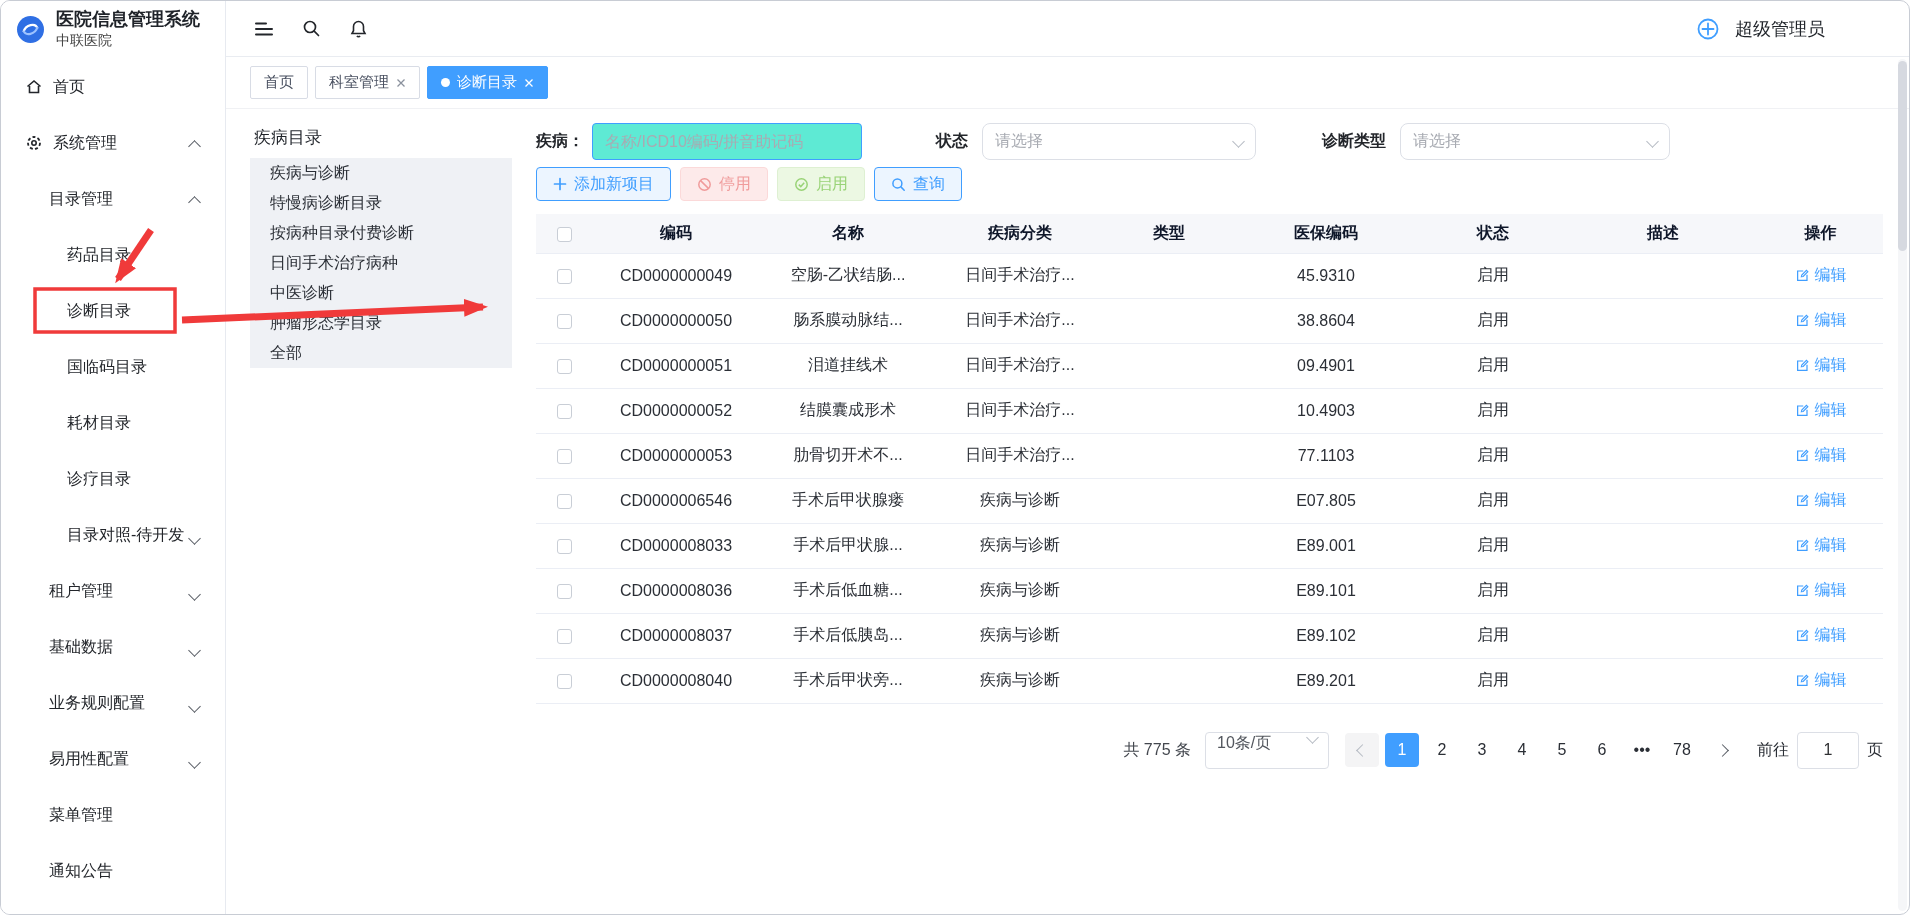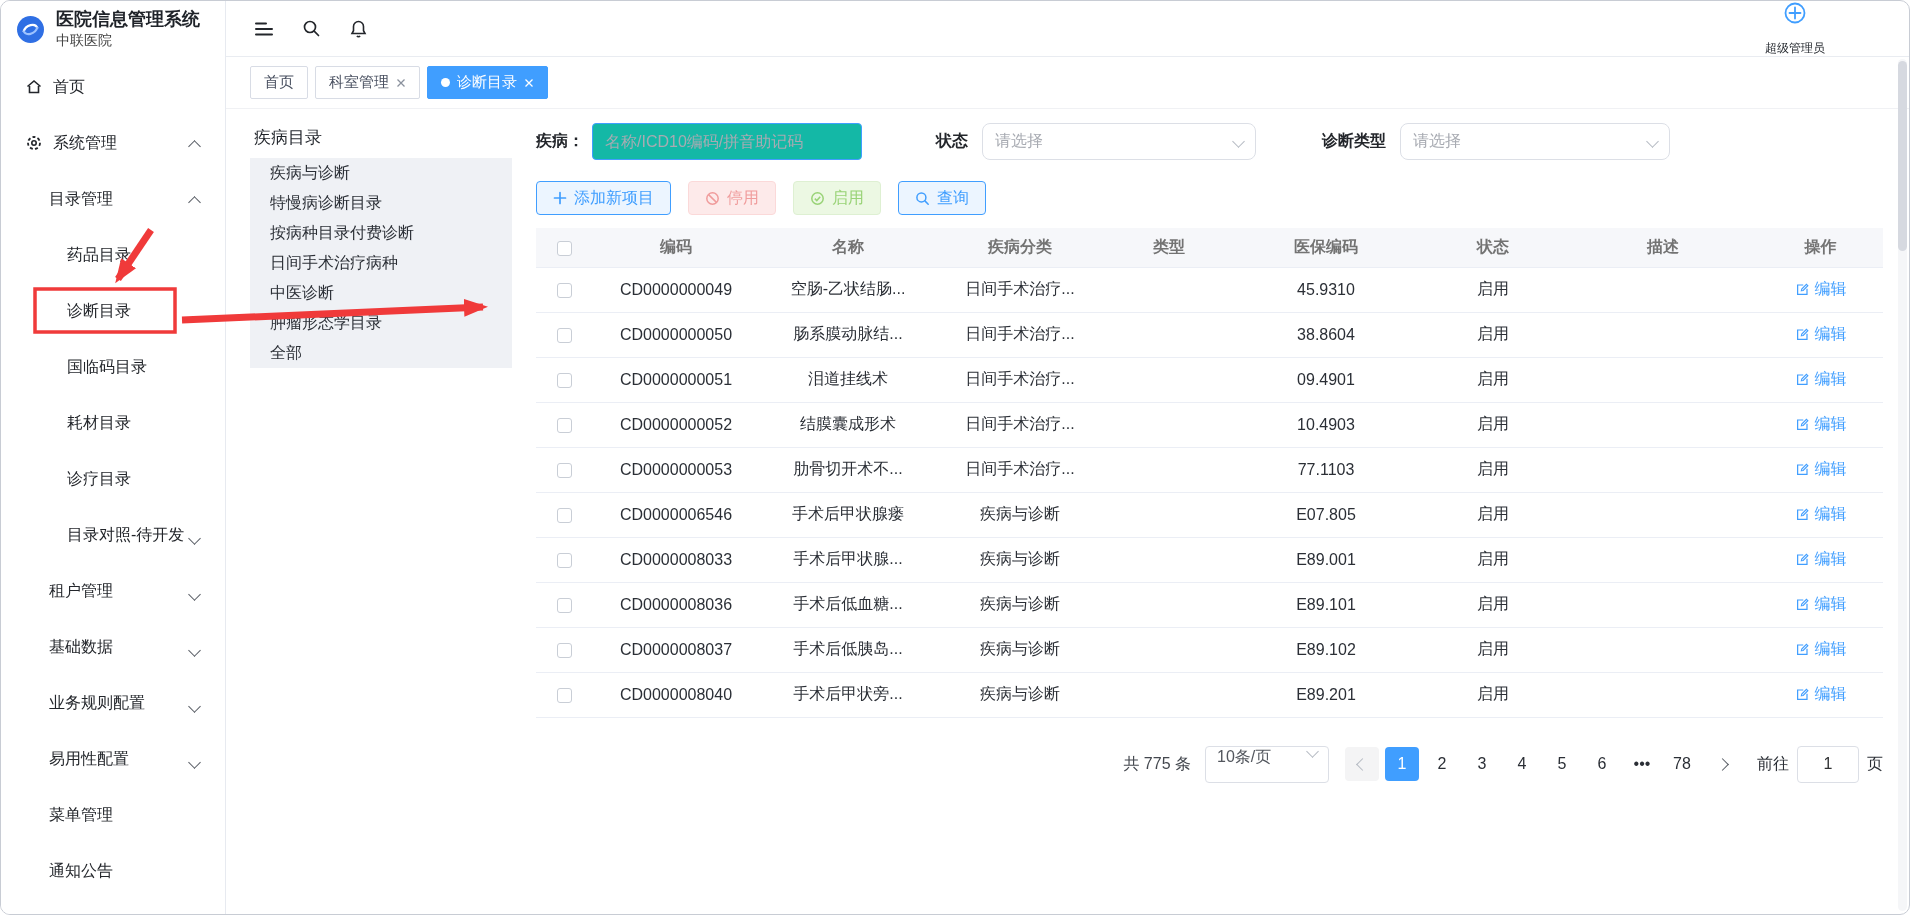--- a/index.html
+++ b/index.html
@@ -30,21 +30,21 @@
   .chev.left  { transform:rotate(135deg); }
   .chev.right { transform:rotate(-45deg); }
   .chev.gray  { border-color:#b4b9c2; }
 
   
   .rightcol { flex:1; display:flex; flex-direction:column; min-width:0; }
   .topbar { height:56px; border-bottom:1px solid #e9ecf1; display:flex; align-items:center;
             padding:0 84px 0 28px; gap:28px; flex:0 0 56px; }
   .iconbtn { display:flex; align-items:center; cursor:pointer; }
   .topbar .spacer { flex:1; }
-  .userbadge { display:flex; align-items:center; gap:15px; font-size:12px; color:#1f2329; cursor:pointer;flex-direction:column; }
+  .userbadge { display:flex; align-items:center; gap:15px; font-size:18px; color:#1f2329; cursor:pointer; }
 
   
   .tabbar { padding:9px 0 9px 24px; display:flex; gap:7px; border-bottom:1px solid #f0f1f4; flex:0 0 auto; }
   .tab { height:33px; display:flex; align-items:center; gap:7px; padding:0 13px;
          border:1px solid #d8dce5; background:#fff; font-size:15px; color:#495060;
          cursor:pointer; border-radius:2px; }
   .tab.active { background:#409eff; border-color:#409eff; color:#fff; }
   .tab .dot { width:9px; height:9px; border-radius:50%; background:#fff; }
   .tab .x { display:flex; align-items:center; }
 
@@ -55,43 +55,43 @@
   .catalog-list { background:#eff1f5; }
   .catalog-item { height:30px; display:flex; align-items:center; padding-left:20px;
                   font-size:16px; color:#2b2f36; cursor:pointer; }
 
   .main { flex:1; min-width:0; }
 
   
   .filters { display:flex; align-items:center; }
   .flabel { font-weight:bold; font-size:16px; color:#23262b; white-space:nowrap; }
   .inputbox { height:37px; border:1px solid #409eff; border-radius:4px; display:flex;
-              align-items:center; padding:0 12px; width:270px; background:#14b8a6; margin-left:8px; }
+              align-items:center; padding:0 12px; width:270px; background:#5eead4; margin-left:8px; }
   .inputbox input { border:none; outline:none; width:100%; font-size:16px; color:#303133;
                     font-family:inherit; background:transparent; }
   .inputbox input::placeholder { color:#a8abb2; }
   .selectbox { height:37px; border:1px solid #dcdfe6; border-radius:8px; display:flex;
                align-items:center; justify-content:space-between; padding:0 12px;
                background:#fff; color:#a8abb2; font-size:16px; cursor:pointer; }
   .ml74 { margin-left:74px; } .ml66 { margin-left:66px; } .ml14 { margin-left:14px; }
   .w274 { width:274px; } .w270 { width:270px; }
 
   
-  .toolbar { display:flex; align-items:flex-start; gap:17px; margin-top:21px; }
+  .toolbar { display:flex; align-items:flex-start; gap:9px; margin-top:7px; }
   .btn { height:34px; border-radius:4px; display:inline-flex; align-items:center; gap:7px;
          padding:0 16px; font-size:16px; cursor:pointer; border:1px solid transparent; white-space:nowrap; }
   .btn-primary { background:#ecf5ff; border-color:#409eff; color:#409eff; }
   .btn-danger-dis  { background:#fdeaea; border-color:#fbd9d9; color:#f09c9c; cursor:not-allowed; }
   .btn-success-dis { background:#ecf8e3; border-color:#def0d2; color:#99d377; cursor:not-allowed; }
 
   
   .tablewrap { margin-top:13px; }
   table { width:100%; border-collapse:collapse; table-layout:fixed; }
   thead th { background:#f6f7fa; height:39px; font-size:16px; font-weight:bold;
-             color:#737373; text-align:center; border-bottom:1px solid #ebeef5; }
+             color:#0f172a; text-align:center; border-bottom:1px solid #ebeef5; }
   tbody td { height:45px; border-bottom:1px solid #ebeef5; text-align:center;
              font-size:16px; color:#2b2f36; padding:0 6px; overflow:hidden;
              white-space:nowrap; text-overflow:ellipsis; }
   .cb { width:15px; height:15px; border:1px solid #c9ced6; border-radius:3px;
         background:#fff; display:inline-block; vertical-align:middle; cursor:pointer; }
   .edit { color:#409eff; display:inline-flex; align-items:center; gap:5px; cursor:pointer; }
 
   
   .pagination { display:flex; align-items:center; justify-content:flex-end;
                 margin-top:28px; gap:6px; color:#2b2f36; font-size:16px; }

